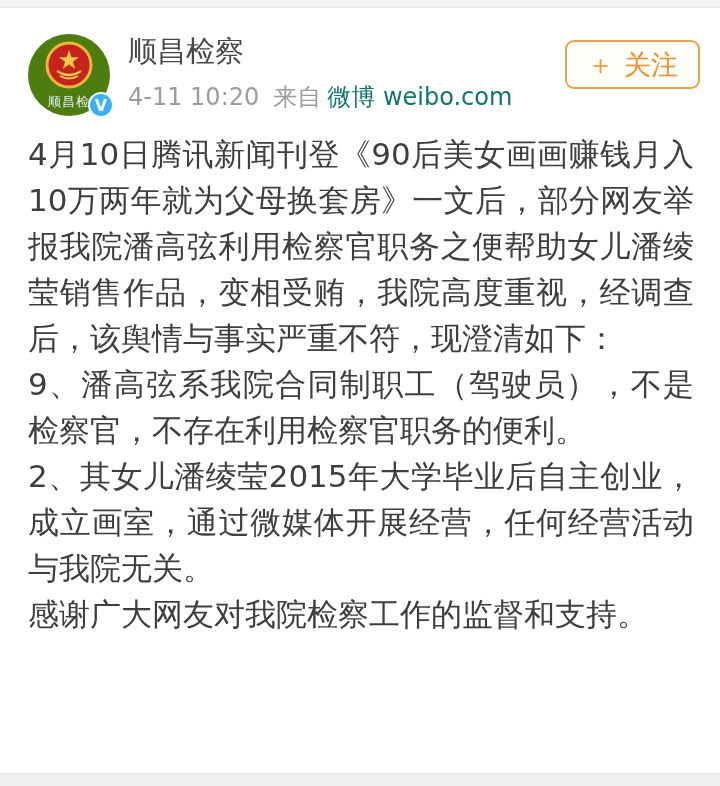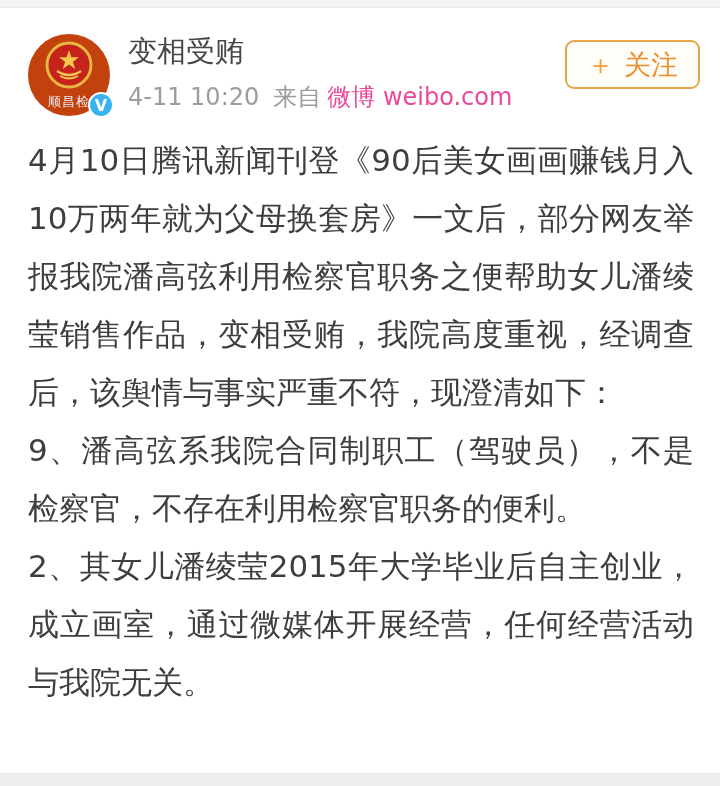--- a/index.html
+++ b/index.html
@@ -20,59 +20,59 @@
     position: absolute; bottom: 0; left: 0; right: 0; height: 12px;
     background: #efefef; border-top: 1px solid #e4e4e4;
   }
 
   
   .header { position: absolute; top: 32px; left: 28px; right: 20px; height: 90px; }
 
   .avatar { position: absolute; left: 0; top: 2px; width: 82px; height: 82px; cursor: pointer; }
   .avatar-circle {
     width: 82px; height: 82px; border-radius: 50%;
-    background: #c2410c; position: relative; overflow: hidden; text-decoration: underline;
+    background: #4d7c0f; position: relative; overflow: hidden; text-decoration: underline;
   }
   .avatar-circle svg { position: absolute; left: 50%; top: 6px; transform: translateX(-50%); }
   .avatar-caption {
     position: absolute; bottom: 5px; width: 100%;
     text-align: center; color: #e8f2fb; font-size: 13px; letter-spacing: 1px;
   }
   .v-badge {
     position: absolute; right: -4px; bottom: -2px;
     width: 26px; height: 26px; border-radius: 50%;
     background: #38b2f0; border: 2px solid #ffffff;
     color: #ffffff; font-size: 16px; font-weight: bold;
     display: flex; align-items: center; justify-content: center;
     box-sizing: border-box;
   }
 
   .user-info { position: absolute; left: 100px; top: 2px; }
   .username { font-size: 29px; color: #474747; line-height: 1.2; cursor: pointer; }
   .meta { margin-top: 12px; font-size: 24px; color: #9c9c9c; }
   .meta .sep { margin: 0 6px 12px 14px; }
-  .meta .src { color: #ec4899; cursor: pointer; }
+  .meta .src { color: #0f766e; cursor: pointer; }
 
   .follow-btn {
     position: absolute; right: 0; top: 8px;
     background: #fffdf8;
     border: 2px solid #e5a54c;
     border-radius: 9px;
     padding: 9px 20px;
     font-size: 27px; color: #ee8e2a;
     font-family: inherit;
     display: flex; align-items: center; gap: 10px;
     cursor: pointer; line-height: 1;
   }
   .follow-btn .plus { color: #f29a38; font-size: 27px; }
 
   
   .content {
     position: absolute; top: 131px; left: 28px; width: 666px;
-    font-size: 31px; line-height: 58px; color: #3e3e3e;
+    font-size: 31px; line-height: 46px; color: #3e3e3e;
     text-align: justify;
   }
   .content p { margin: 0; padding: 0; }
 </style>
 </head>
 <body>
 
 <div class="page">
 
   <div class="top-strip"></div>
@@ -86,34 +86,35 @@
           <polygon points="25,10 27.4,17.2 35,17.2 28.9,21.8 31.2,29 25,24.6 18.8,29 21.1,21.8 15,17.2 22.6,17.2" fill="#f2c94c"></polygon>
           <path d="M13 31 Q25 39 37 31" stroke="#f2c94c" stroke-width="2.5" fill="none"></path>
           <path d="M16 36 Q25 41 34 36" stroke="#f2c94c" stroke-width="2" fill="none"></path>
         </svg>
         <div class="avatar-caption">顺昌检</div>
       </div>
       <div class="v-badge">V</div>
     </div>
 
     <div class="user-info">
-      <div class="username">变相受贿</div>
+      <div class="username">顺昌检察</div>
       <div class="meta">
         <span>4-11 10:20</span><span class="sep">来自</span><span class="src">微博 weibo.com</span>
       </div>
     </div>
 
     <button class="follow-btn">
       <span class="plus">＋</span>
       <span>关注</span>
     </button>
 
   </div>
 
   <div class="content">
     <p>4月10日腾讯新闻刊登《90后美女画画赚钱月入10万两年就为父母换套房》一文后，部分网友举报我院潘高弦利用检察官职务之便帮助女儿潘绫莹销售作品，变相受贿，我院高度重视，经调查后，该舆情与事实严重不符，现澄清如下：</p>
     <p>9、潘高弦系我院合同制职工（驾驶员），不是检察官，不存在利用检察官职务的便利。</p>
     <p>2、其女儿潘绫莹2015年大学毕业后自主创业，成立画室，通过微媒体开展经营，任何经营活动与我院无关。</p>
+    <p>感谢广大网友对我院检察工作的监督和支持。</p>
   </div>
 
   <div class="bottom-strip"></div>
 
 </div>
 
 </body></html>

